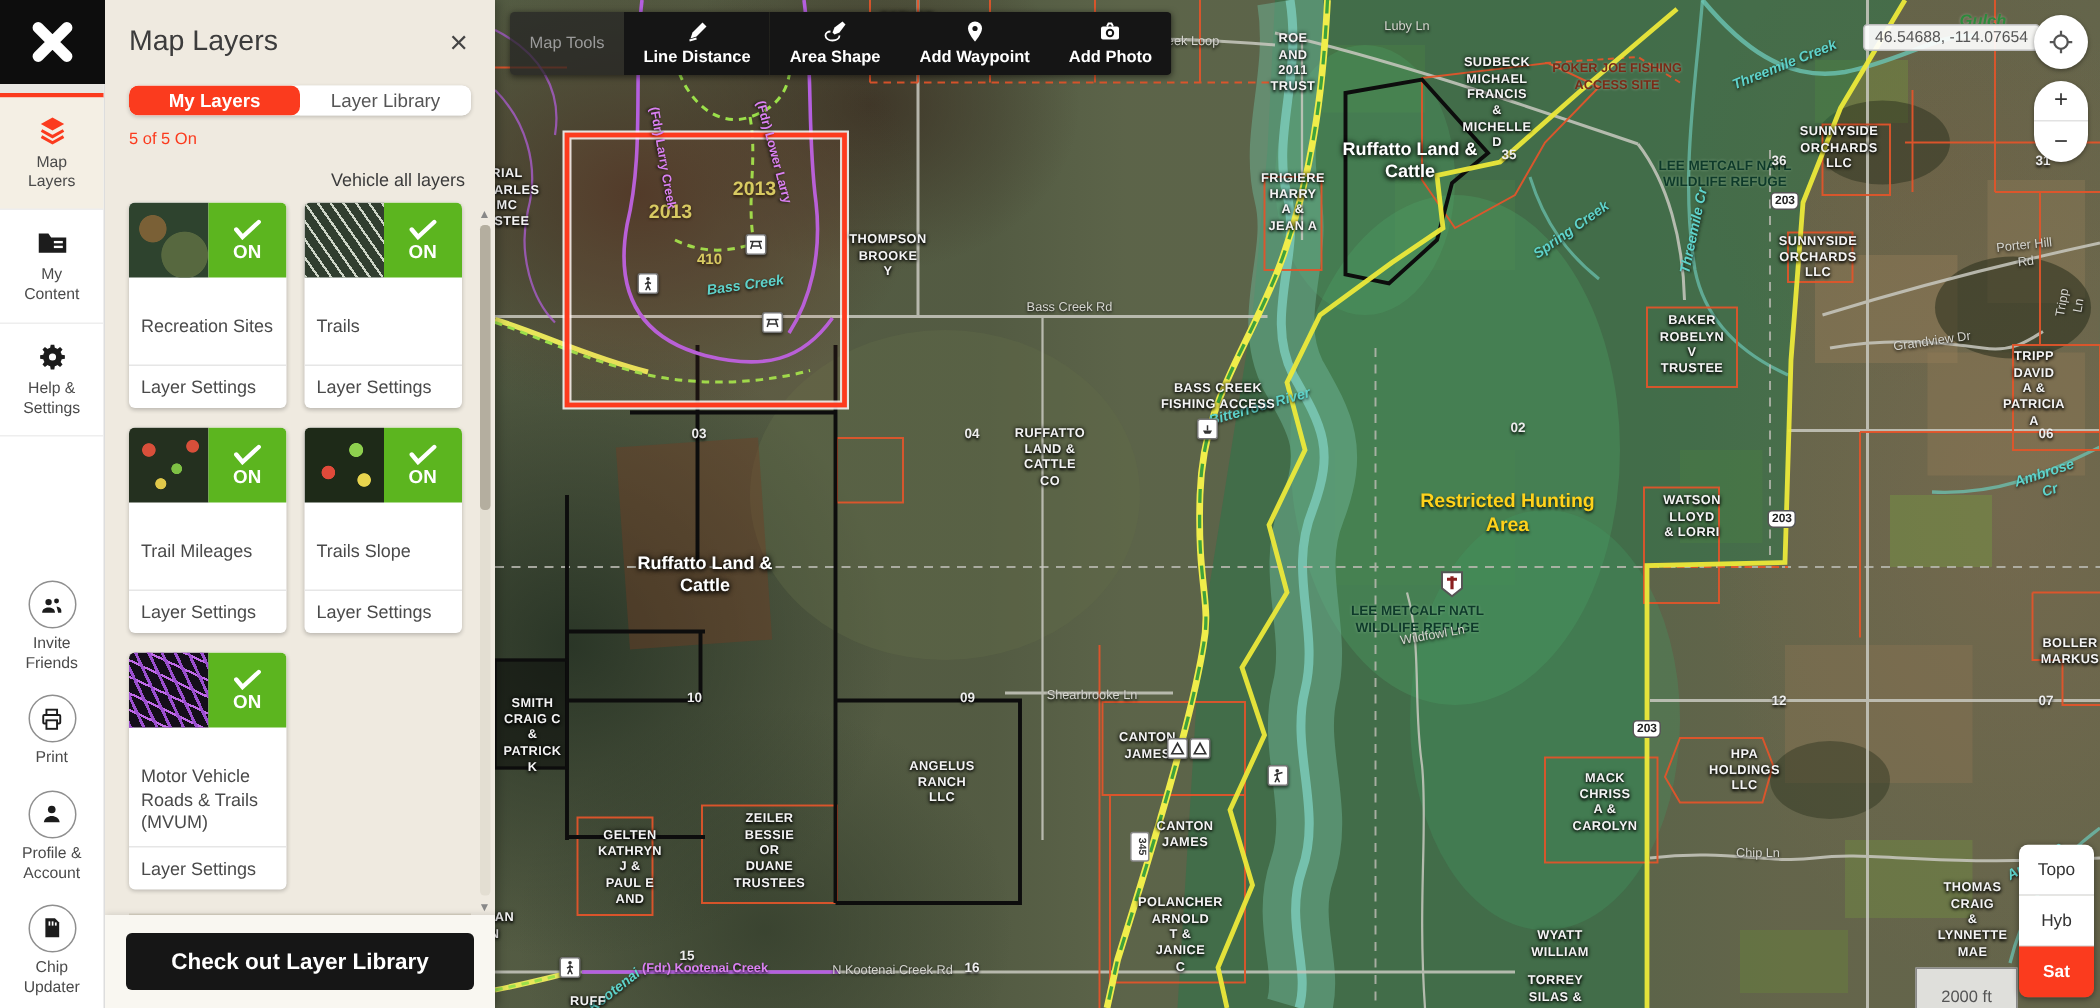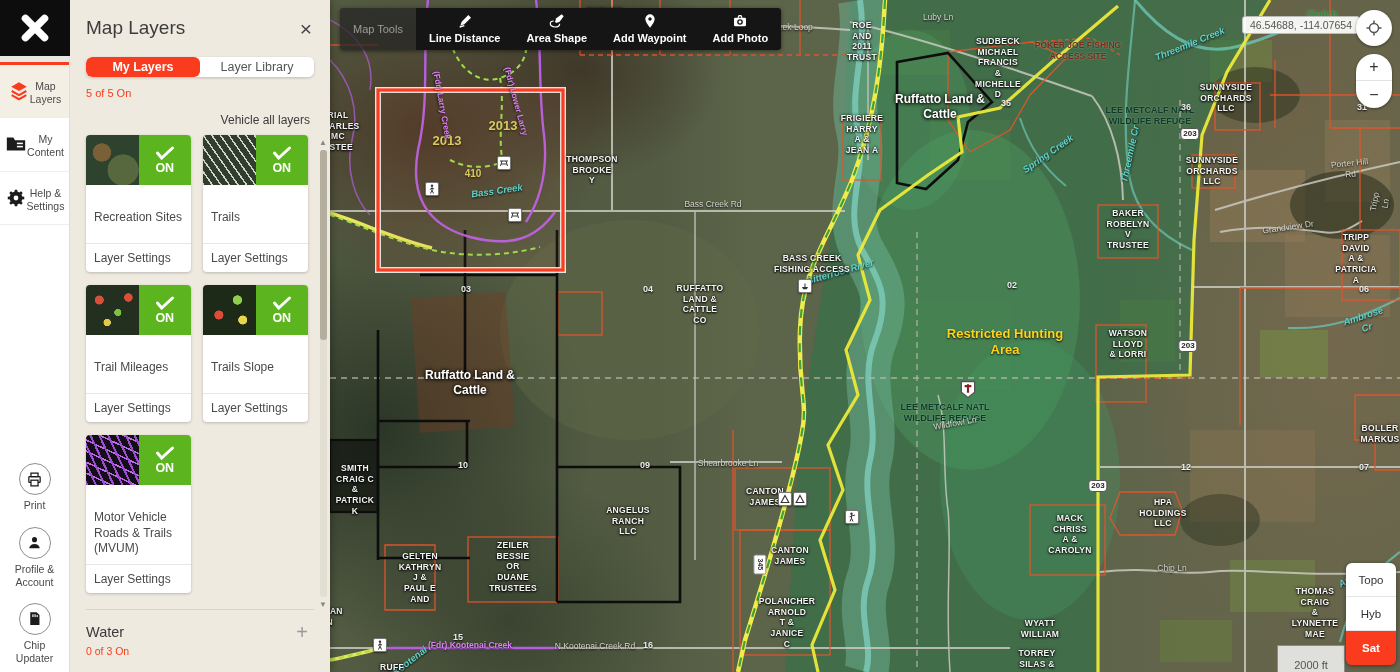--- a/index.html
+++ b/index.html
@@ -6,21 +6,21 @@
   body { font-family:"Liberation Sans",sans-serif; background:#222; }
   .app { position:relative; width:1400px; height:672px; overflow:hidden; background:#fff; }
 
   
   .sidebar { position:absolute; left:0; top:0; bottom:0; width:70px; background:#fff;
              border-right:1px solid #ddd; display:flex; flex-direction:column; z-index:40; }
   .logo { width:70px; height:56px; background:#0d0d0d; display:flex; align-items:center; justify-content:center; cursor:pointer; }
   .logo svg { width:34px; height:34px; }
   .accent-gap { height:6px; background:#e9e7e2; }
   .accent-bar { height:3px; background:#fb3b1e; }
-  .nav-item { display:flex; flex-direction:row; align-items:center; justify-content:center;
+  .nav-item { display:flex; flex-direction:column; align-items:center; justify-content:center;
               padding:11px 2px; cursor:pointer; border-bottom:1px solid #eee; }
   .nav-item.active { background:#f4efe4; }
   .nav-item svg { width:22px; height:22px; }
   .nav-label { font-size:10.5px; color:#4a4a4a; text-align:center; line-height:1.25; margin-top:4px; white-space:pre-line; }
   .nav-spacer { flex:1; }
   .circ-item { display:flex; flex-direction:column; align-items:center; padding:7px 2px; cursor:pointer; }
   .circ { width:32px; height:32px; border:1px solid #8f8f8f; border-radius:50%; background:#fff;
           display:flex; align-items:center; justify-content:center; }
   .circ svg { width:17px; height:17px; }
 
@@ -162,20 +162,32 @@
         <circle cx="12" cy="12" r="2.6" fill="#fff"></circle>
       </svg>
       <span class="nav-label">Help &amp;
 Settings</span>
     </div>
 
     <div class="nav-spacer"></div>
 
     <div class="circ-item">
       <div class="circ">
+          <svg viewBox="0 0 24 24" fill="#1c1c1c">
+        <circle cx="9" cy="9" r="3"></circle>
+            <path d="M3 18.5c0-3 3-4.5 6-4.5s6 1.5 6 4.5v.5H3z"></path>
+        <circle cx="16.5" cy="8" r="2.3"></circle>
+            <path d="M16.5 13.2c2.5.3 4.5 1.6 4.5 3.8v2h-3"></path>
+      </svg>
+        </div>
+      <span class="nav-label">Invite
+Friends</span>
+    </div>
+    <div class="circ-item">
+      <div class="circ">
           <svg viewBox="0 0 24 24" fill="none" stroke="#1c1c1c" stroke-width="1.8">
         <rect x="7" y="3" width="10" height="5"></rect>
             <rect x="4" y="8" width="16" height="8" rx="1"></rect>
             <rect x="7" y="13" width="10" height="8" fill="#fff"></rect>
       </svg>
         </div>
       <span class="nav-label">Print</span>
     </div>
     <div class="circ-item">
       <div class="circ">
@@ -287,20 +299,23 @@
       <span class="water-add">+</span>
     </div>
     <div class="water-status">0 of 3 On</div>
 
     <div class="scroll-up">▲</div>
     <div class="scrollbar">
         <div class="scroll-thumb"></div>
       </div>
     <div class="scroll-down">▼</div>
 
+    <div class="panel-footer">
+      <button class="cta-btn">Check out Layer Library</button>
+    </div>
   </div>
 
   <div class="map">
     <svg class="lines" width="1070" height="672" viewBox="0 0 1070 672">
 
       <g>
         <rect x="550" y="30" width="70" height="45" fill="rgba(110,140,62,.4)"></rect>
         <rect x="600" y="120" width="80" height="60" fill="rgba(118,146,70,.3)"></rect>
         <rect x="560" y="300" width="120" height="90" fill="rgba(100,120,62,.35)"></rect>
         <rect x="880" y="40" width="62" height="42" fill="rgba(112,142,62,.45)"></rect>

